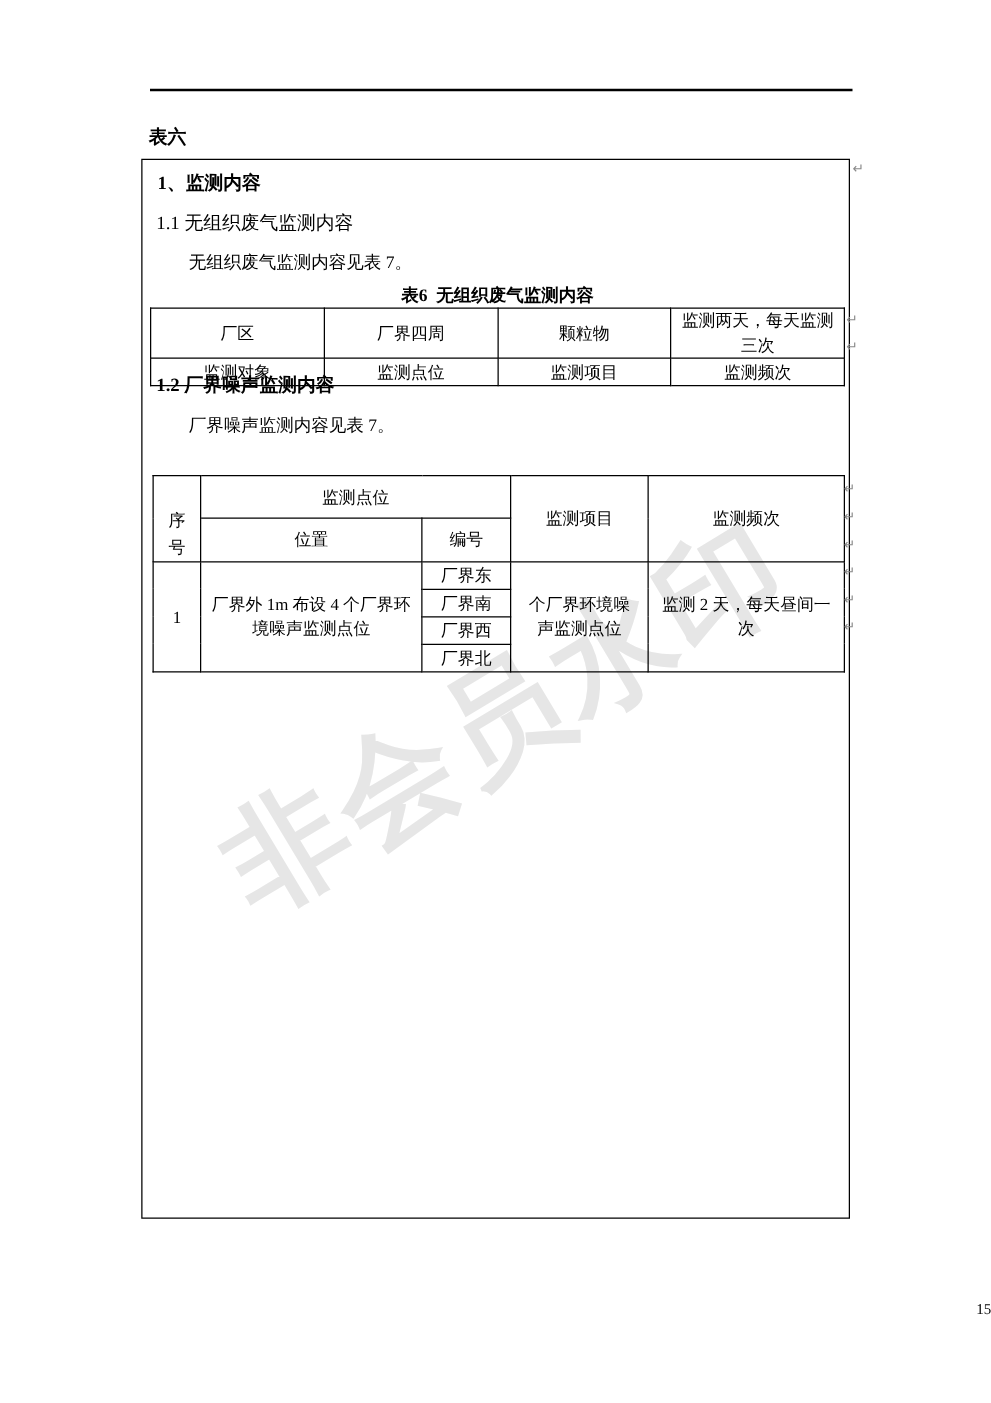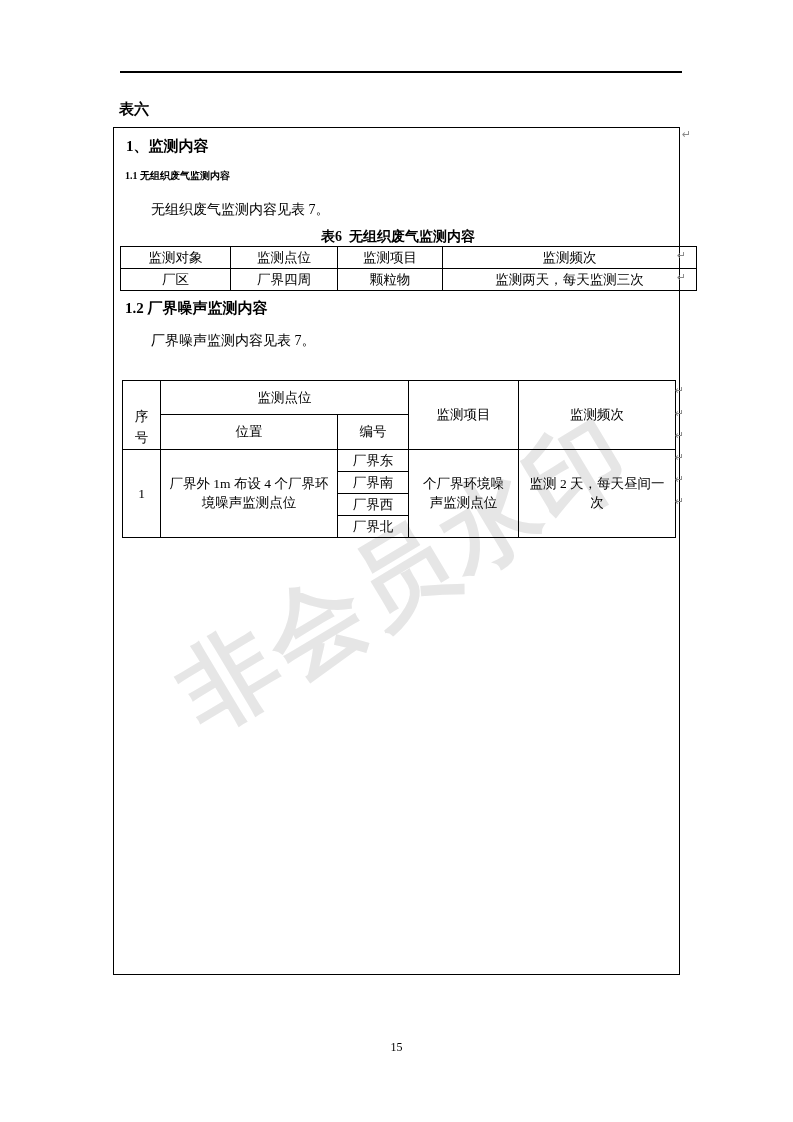--- a/index.html
+++ b/index.html
@@ -21,21 +21,21 @@
   }
   .table-label{
     top:100px;left:119px;font-size:15px;font-weight:bold;
   }
   .outer-box{
     top:127px;left:113px;width:567px;height:848px;
     border:1.5px solid #000;box-sizing:border-box;
     z-index:1;background:transparent;
   }
   .h1{top:137px;left:126px;font-size:15px;font-weight:bold;}
-  .h2a{top:169px;left:125px;font-size:10px;font-weight:bold;}
+  .h2a{top:169px;left:125px;font-size:15px;font-weight:normal;}
   .body1{top:201px;left:151px;font-size:14px;}
   .t6-title{top:228px;left:120px;width:556px;text-align:center;font-size:14px;font-weight:bold;white-space:pre;}
   .h2b{top:299px;left:125px;font-size:15px;font-weight:bold;}
   .body2{top:332px;left:151px;font-size:14px;}
   .t7-title{top:358px;left:120px;width:556px;text-align:center;font-size:14px;font-weight:bold;white-space:pre;}
 
   table.doc{
     border-collapse:collapse;table-layout:fixed;
     background:transparent;
   }
@@ -62,21 +62,21 @@
     font-size:97px;font-weight:bold;letter-spacing:4px;
     color:#e6e6e6;white-space:nowrap;z-index:0;
     user-select:none;
   }
   .pmark{
     position:absolute;z-index:2;
     font-size:11px;color:#8a8a8a;line-height:1;
     font-family:"DejaVu Sans",sans-serif;
   }
   .page-number{
-    top:1040px;left:0;width:100%;text-align:center;font-size:12px;
+    top:1040px;left:0;width:100%;text-align:right;font-size:12px;
   }
 </style>
 </head>
 <body>
 
 <div class="page">
 
   <div class="abs watermark">非会员水印</div>
 
   <div class="abs header-rule"></div>
@@ -85,30 +85,30 @@
   <div class="abs outer-box"></div>
 
   <div class="abs h1">1、监测内容</div>
   <div class="abs h2a">1.1 无组织废气监测内容</div>
   <div class="abs body1">无组织废气监测内容见表 7。</div>
   <div class="abs t6-title">表6  无组织废气监测内容</div>
 
   <table class="abs doc t6">
     <tbody>
         <tr>
+      <td>厂区</td>
+      <td>厂界四周</td>
+      <td>颗粒物</td>
+      <td>监测两天，每天监测三次</td>
+    </tr>
+    <tr>
       <td style="width:105px">监测对象</td>
       <td style="width:102px">监测点位</td>
       <td style="width:100px">监测项目</td>
       <td style="width:249px">监测频次</td>
-    </tr>
-    <tr>
-      <td>厂区</td>
-      <td>厂界四周</td>
-      <td>颗粒物</td>
-      <td>监测两天，每天监测三次</td>
     </tr>
   </tbody>
     </table>
 
   <div class="abs h2b">1.2 厂界噪声监测内容</div>
   <div class="abs body2">厂界噪声监测内容见表 7。</div>
 
   <table class="abs doc t7">
     <colgroup>
       <col style="width:38px">

